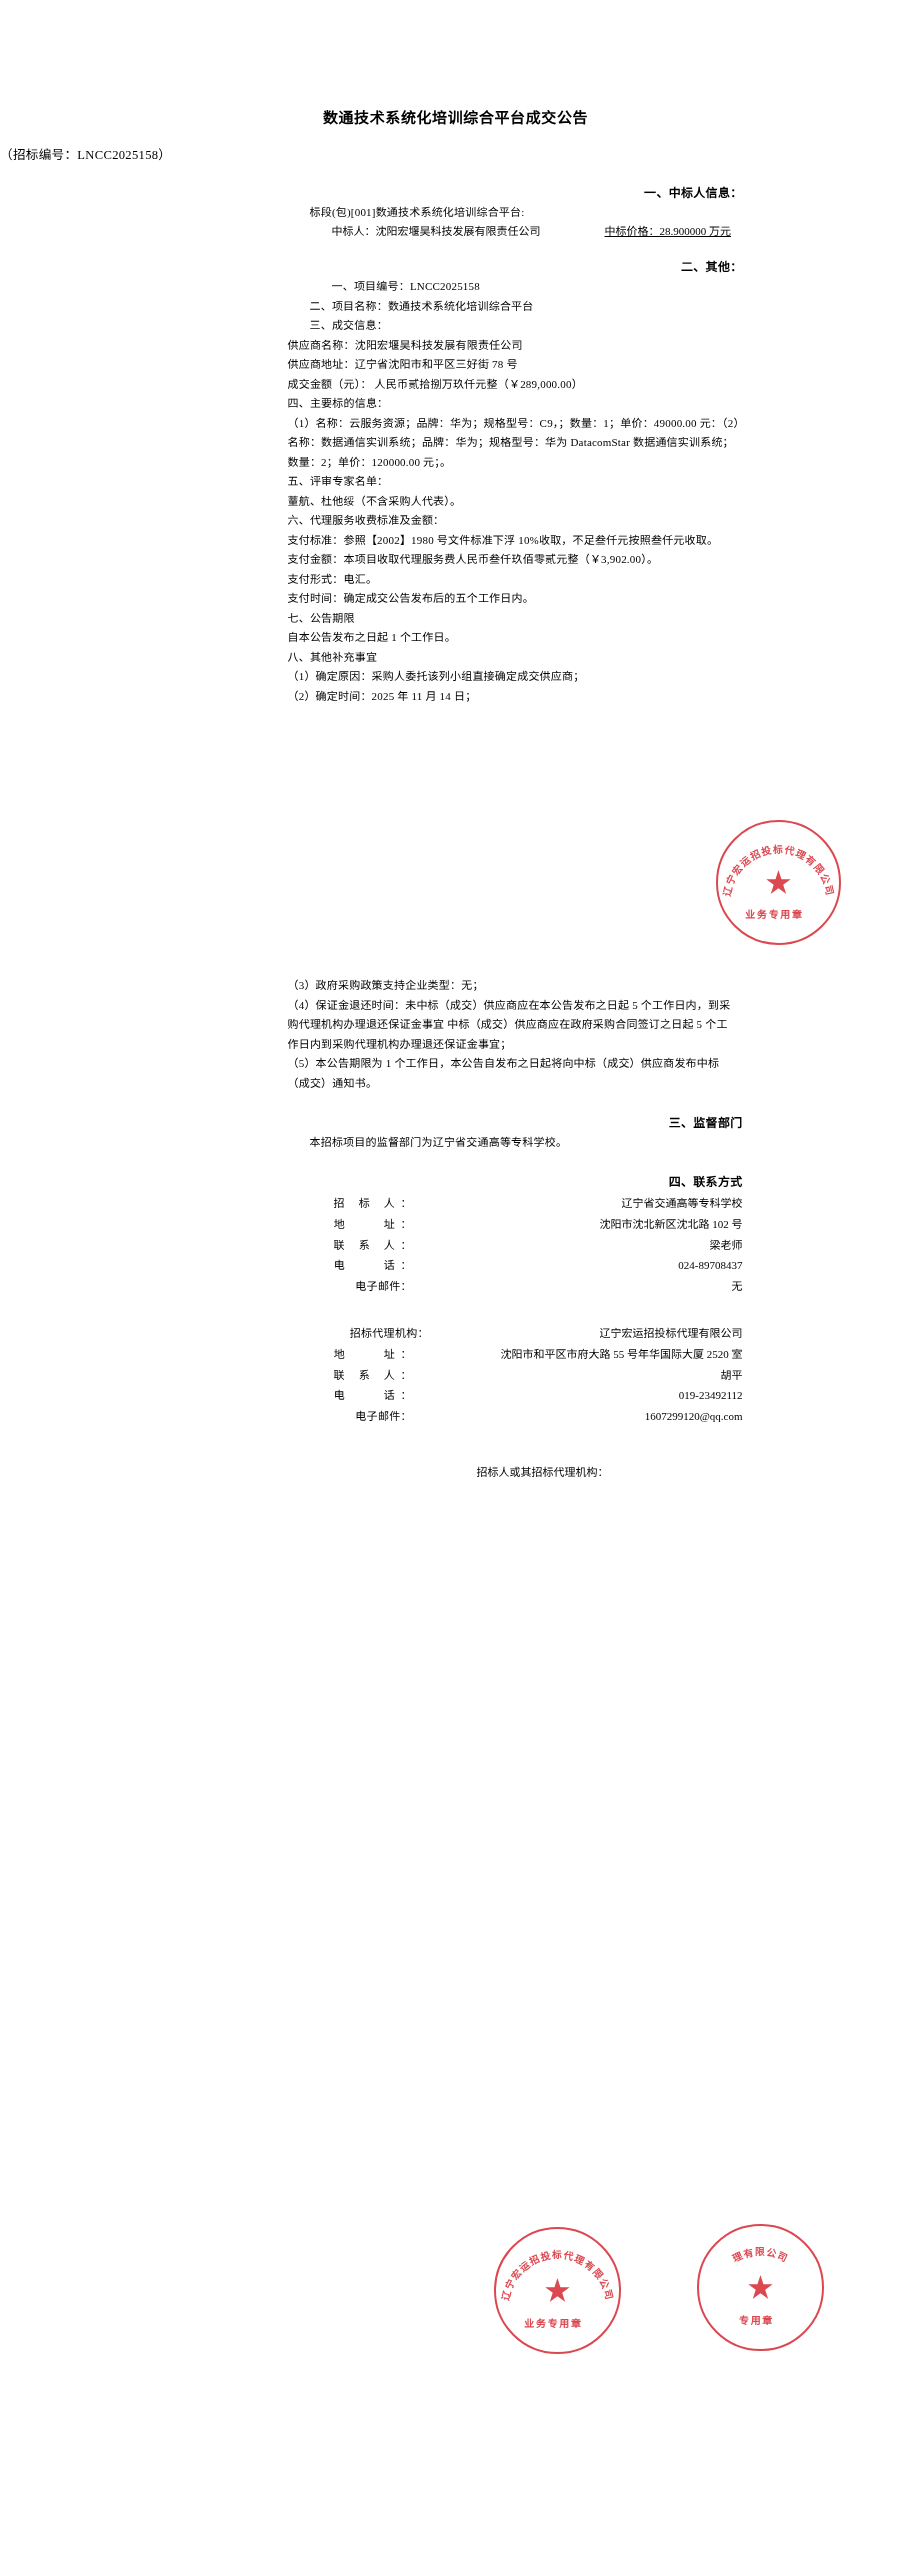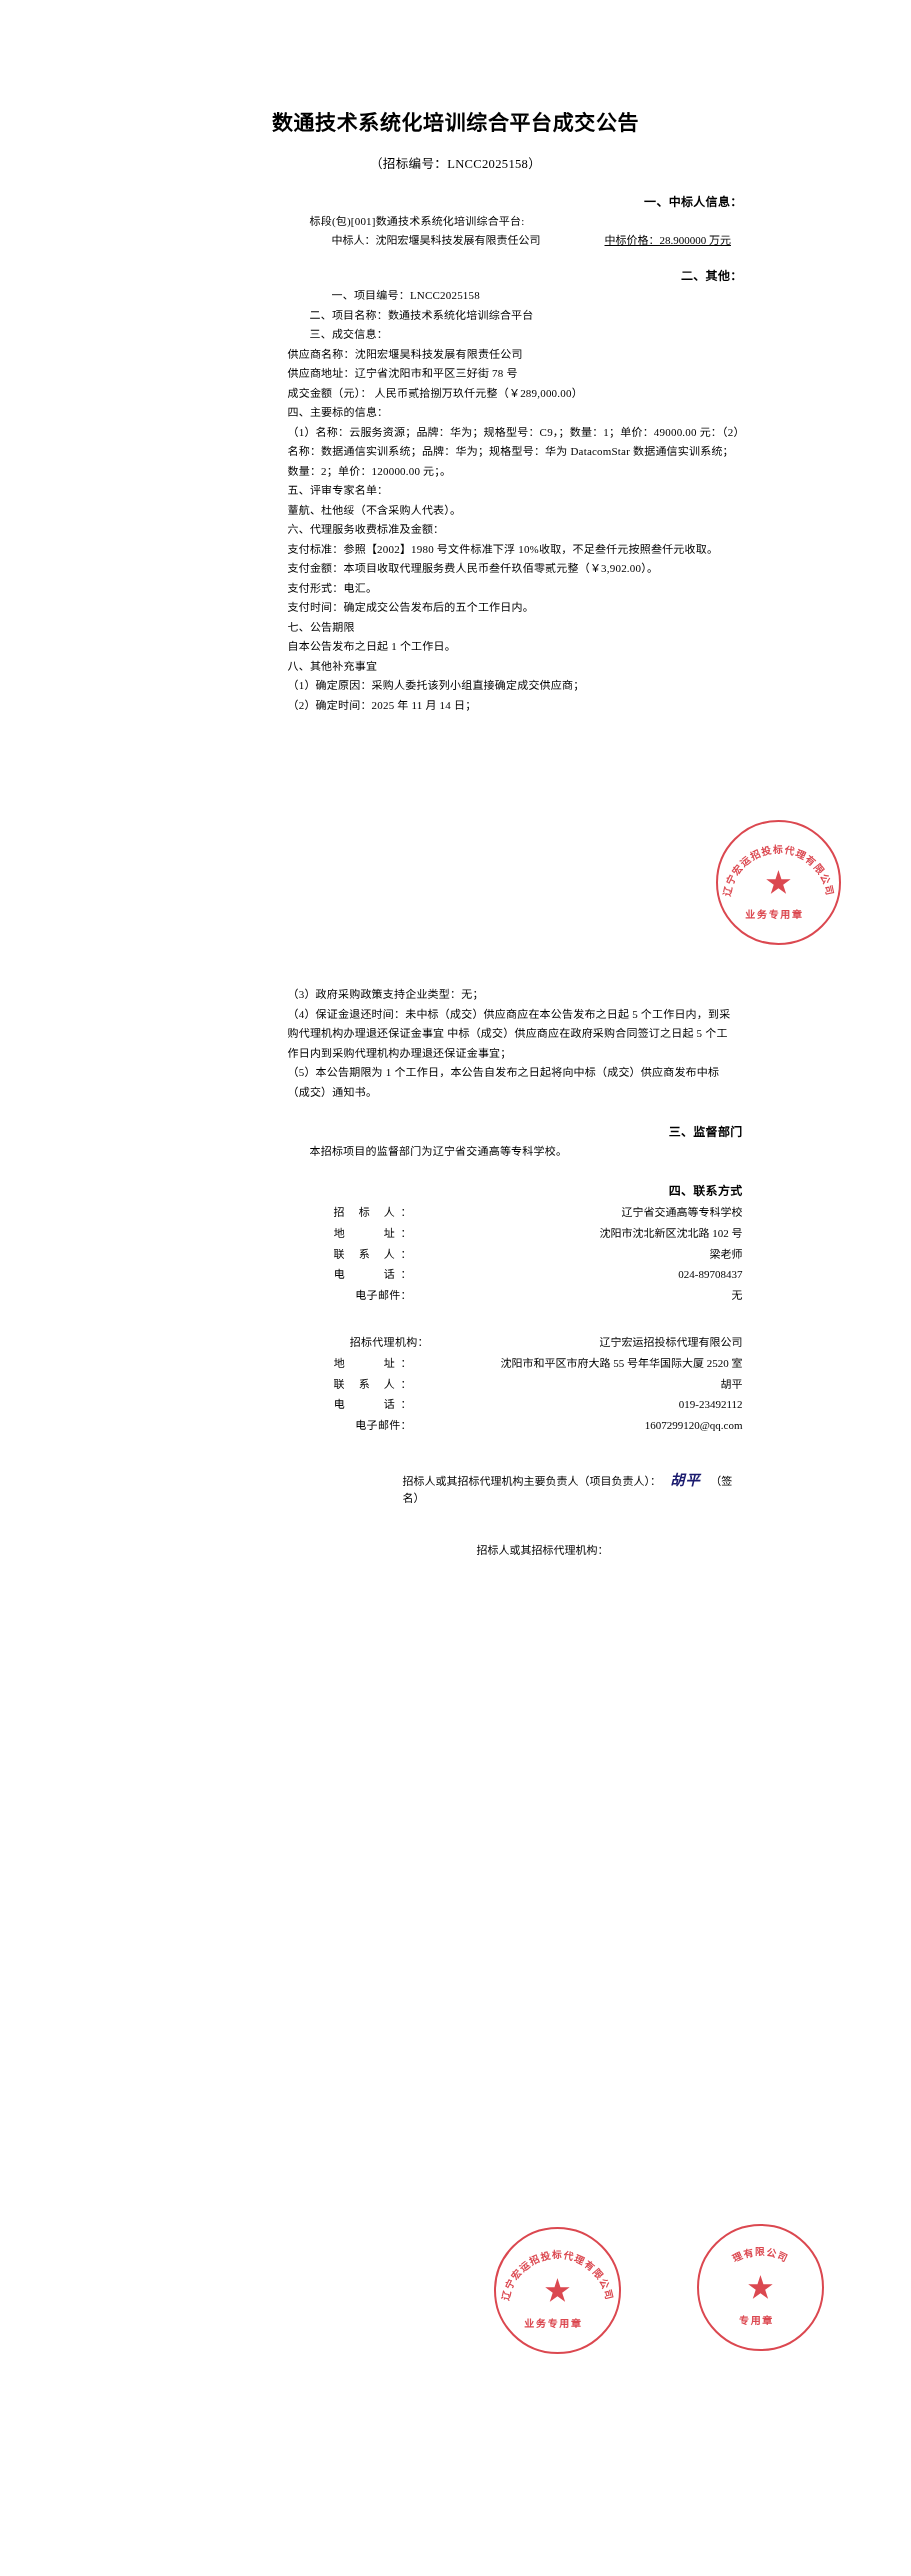--- a/index.html
+++ b/index.html
@@ -22,27 +22,27 @@
     background: #fff;
   }
   .content {
     position: absolute;
     left: 0;
     top: 0;
     width: 911px;
   }
   .doc-title {
     text-align: center;
-    font-size: 21px;
+    font-size: 15px;
     font-weight: bold;
     letter-spacing: 0.6px;
     margin-top: 106px;
   }
   .doc-subtitle {
-    text-align: center;
+    text-align: left;
     font-size: 12.6px;
     margin-top: 17px;
     letter-spacing: 0.3px;
   }
   .body-block {
     margin: 0 auto;
     width: 574px;
     padding-left: 119px;
     box-sizing: border-box;
   }
@@ -263,23 +263,20 @@
           <span class="ct-colon">：</span>
           <span class="ct-value">019-23492112</span>
         </div>
         <div class="ct-row">
           <span class="ct-label nospace">电子邮件</span>
           <span class="ct-colon">：</span>
           <span class="ct-value">1607299120@qq.com</span>
         </div>
       </div>
 
-      <div class="sign-row">
-        <span>招标人或其招标代理机构主要负责人（项目负责人）：</span><span class="sig-name">胡平</span><span>（签名）</span>
-      </div>
 
       <div class="sign-row2">
         <span>招标人或其招标代理机构：</span>
       </div>
 
     </div>
   </div>
 
   <div class="seal seal-1">
     <svg class="seal-arc" viewBox="0 0 210 210">

